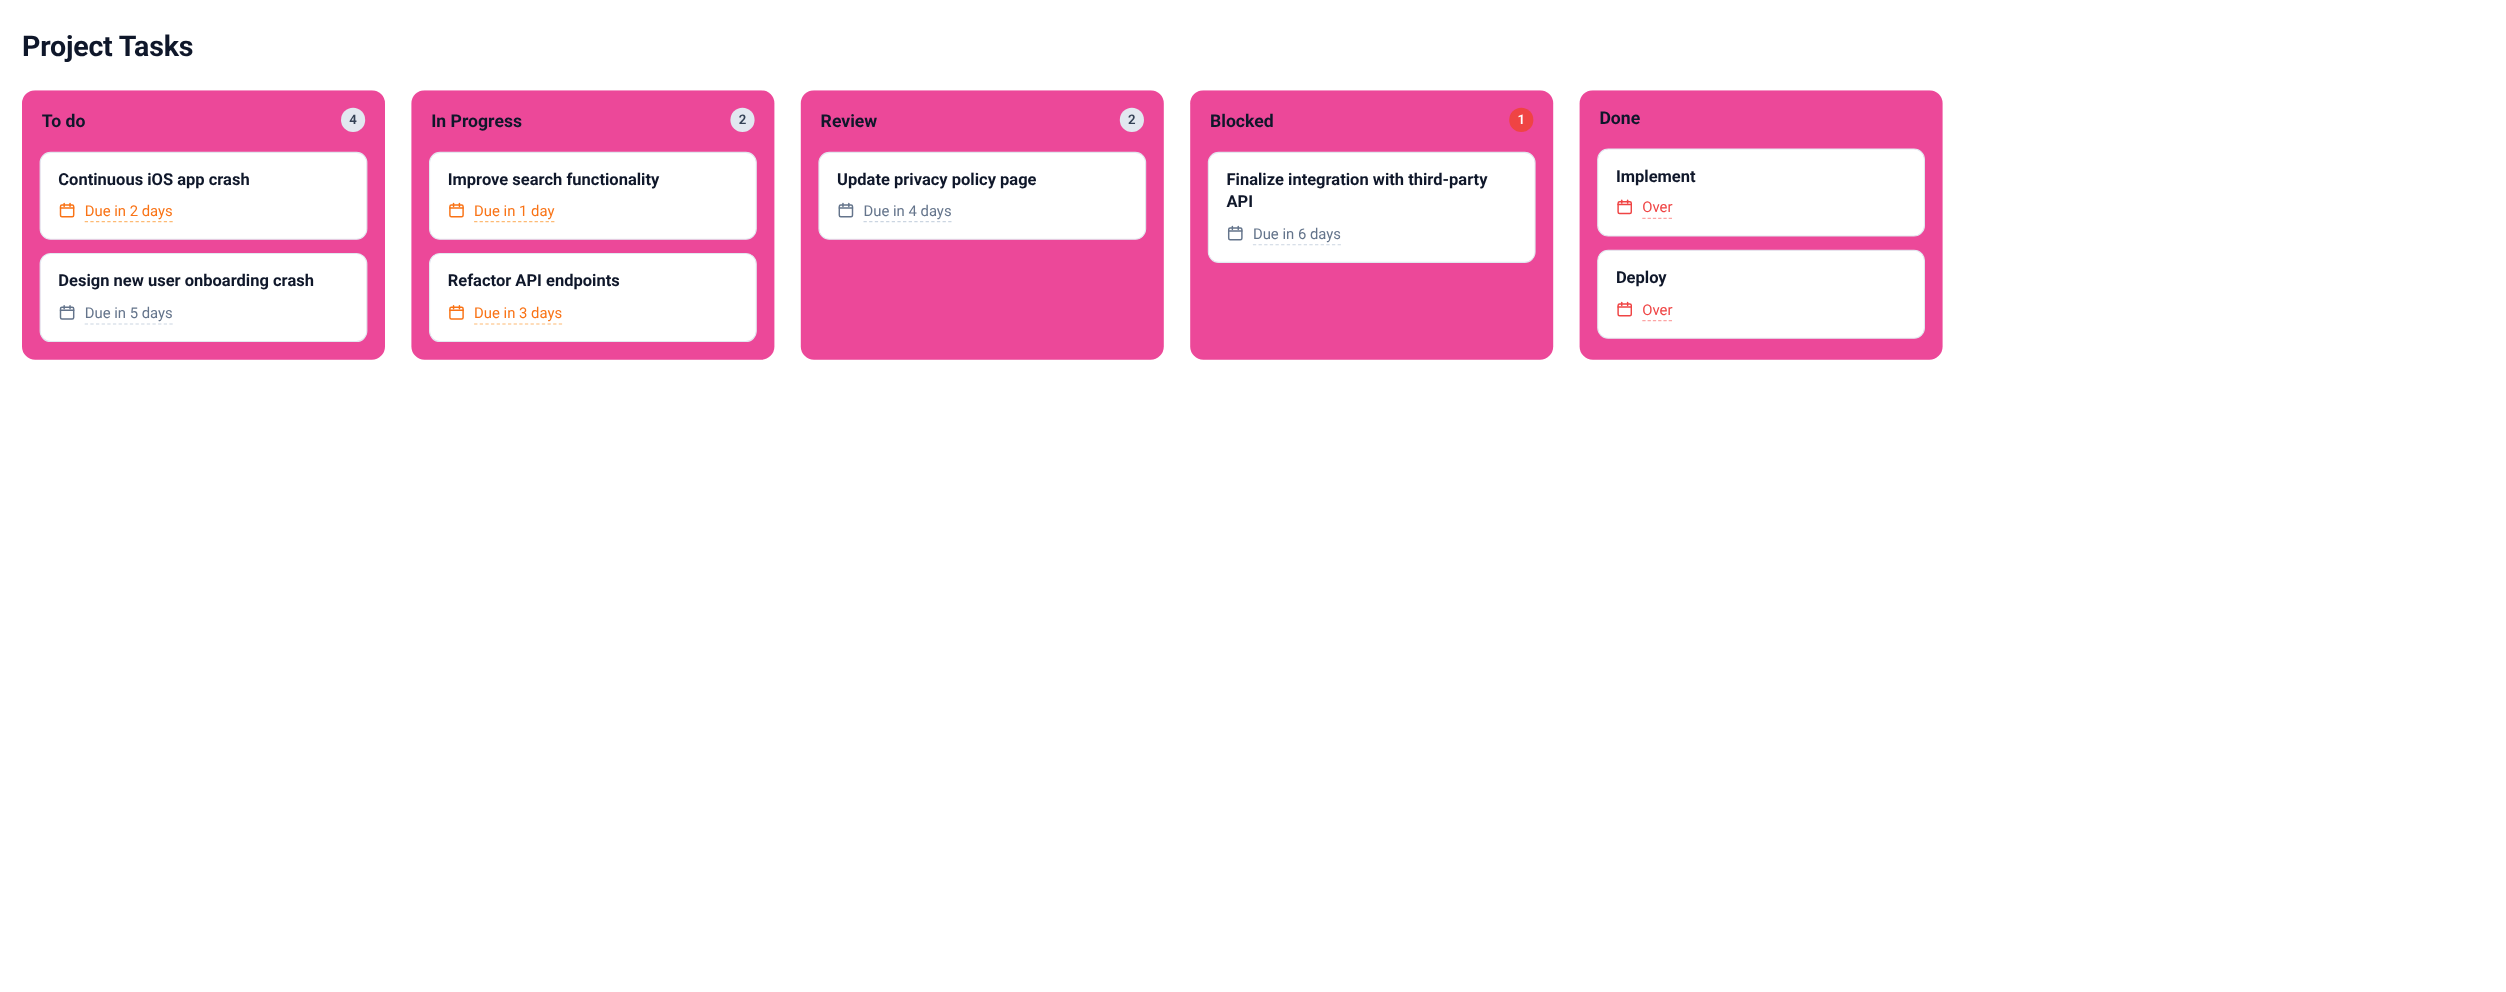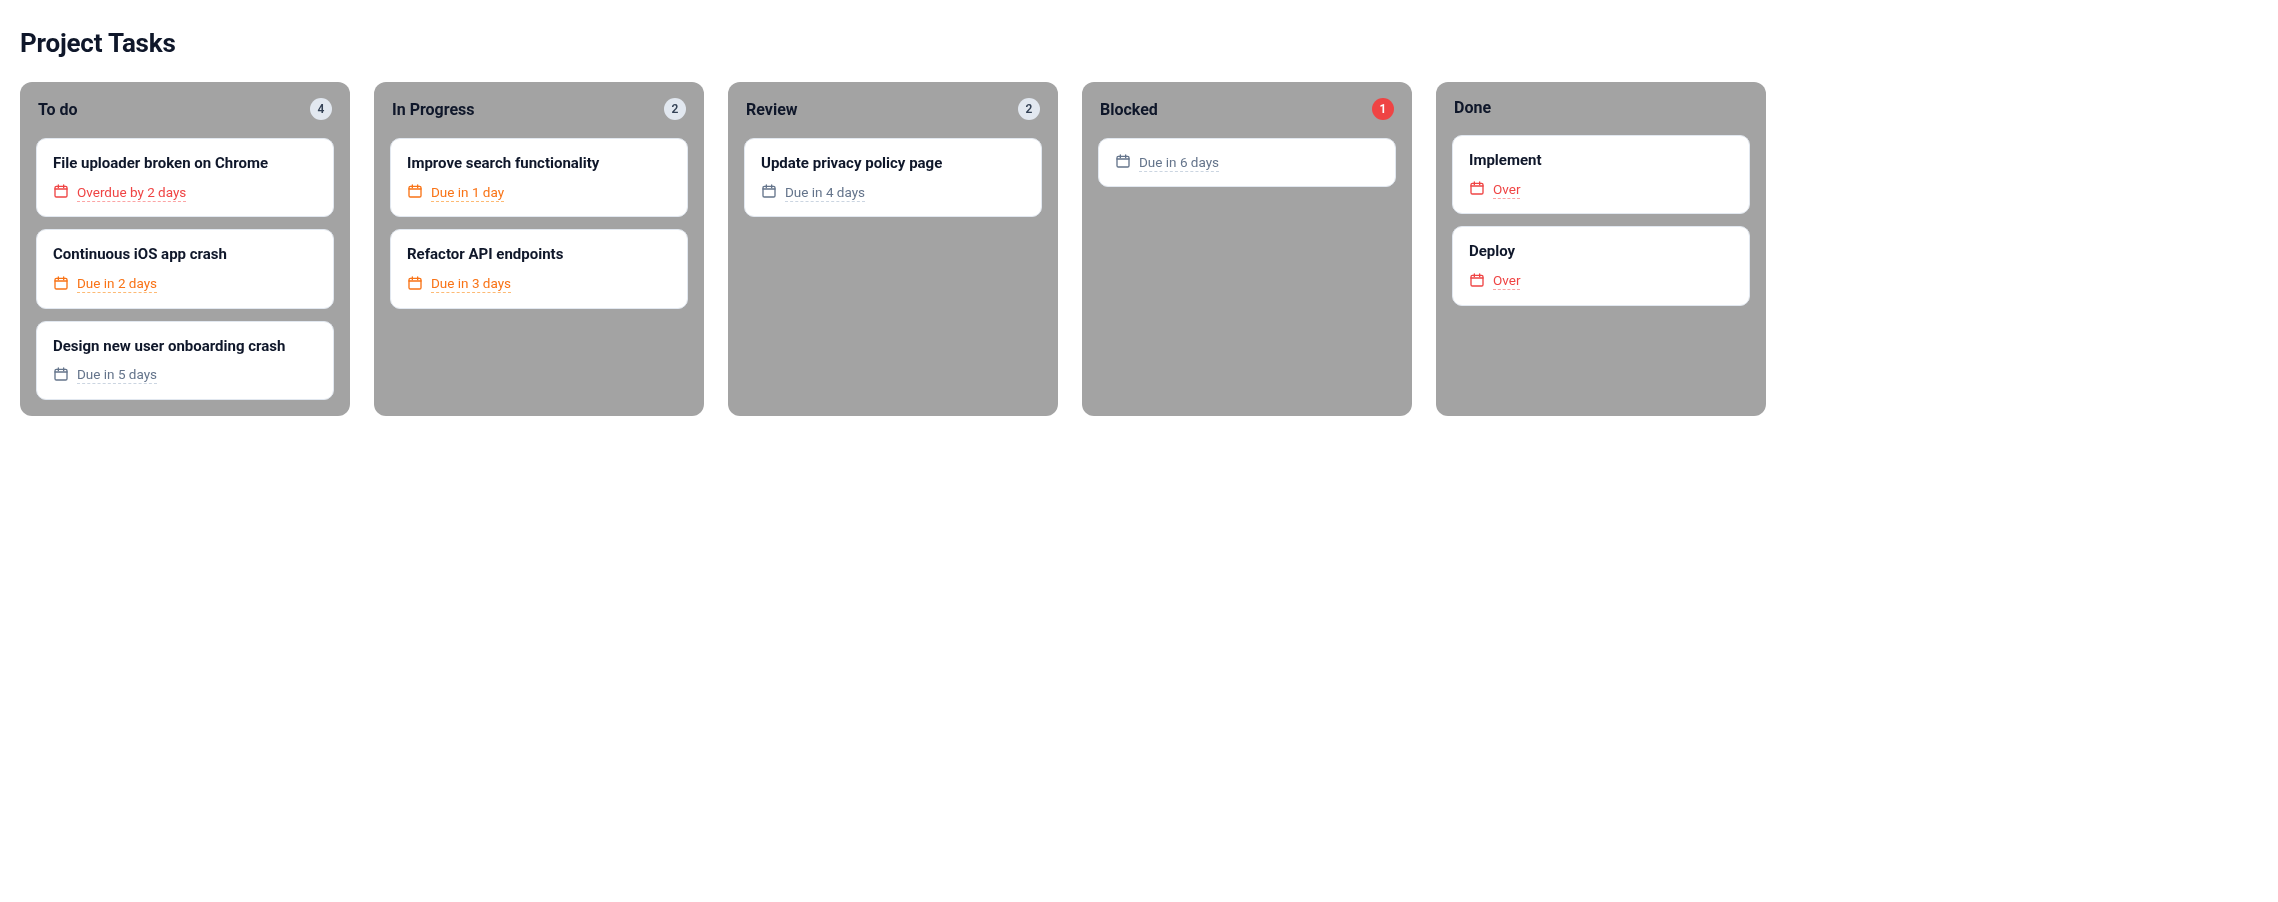--- a/index.html
+++ b/index.html
@@ -20,21 +20,21 @@
   }
   .board {
     display: flex;
     gap: 24px;
     overflow-x: auto;
     padding-bottom: 8px;
   }
   .column {
     flex: 0 0 auto;
     width: 330px;
-    background: #a3a3a3;
+    background: #ec4899;
     border-radius: 12px;
     padding: 16px;
     display: flex;
     flex-direction: column;
     gap: 12px;
   }
   .column-header {
     display: flex;
     align-items: center;
     justify-content: space-between;
@@ -106,32 +106,20 @@
 
 <h1 class="page-title">Project Tasks</h1>
 
 <div class="board" id="board">
     <div class="column">
       <div class="column-header">
         <div class="column-title">To do</div>
         <div class="column-badge">4</div>
       </div>
       <div class="card">
-        <div class="card-title">File uploader broken on Chrome</div>
-        <div class="due overdue">
-          <span><svg class="cal-icon" viewBox="0 0 24 24" fill="none" stroke="currentColor" stroke-width="2" stroke-linecap="round" stroke-linejoin="round">
-              <rect x="3" y="5" width="18" height="16" rx="2"></rect>
-              <path d="M3 9h18"></path>
-              <path d="M8 3v4"></path>
-              <path d="M16 3v4"></path>
-            </svg></span>
-          <span class="label">Overdue by 2 days</span>
-        </div>
-      </div>
-      <div class="card">
         <div class="card-title">Continuous iOS app crash</div>
         <div class="due warning">
           <span><svg class="cal-icon" viewBox="0 0 24 24" fill="none" stroke="currentColor" stroke-width="2" stroke-linecap="round" stroke-linejoin="round">
               <rect x="3" y="5" width="18" height="16" rx="2"></rect>
               <path d="M3 9h18"></path>
               <path d="M8 3v4"></path>
               <path d="M16 3v4"></path>
             </svg></span>
           <span class="label">Due in 2 days</span>
         </div>
@@ -196,20 +184,21 @@
           <span class="label">Due in 4 days</span>
         </div>
       </div>
     </div>
     <div class="column">
       <div class="column-header">
         <div class="column-title">Blocked</div>
         <div class="column-badge alert">1</div>
       </div>
       <div class="card">
+        <div class="card-title">Finalize integration with third-party API</div>
         <div class="due ">
           <span><svg class="cal-icon" viewBox="0 0 24 24" fill="none" stroke="currentColor" stroke-width="2" stroke-linecap="round" stroke-linejoin="round">
               <rect x="3" y="5" width="18" height="16" rx="2"></rect>
               <path d="M3 9h18"></path>
               <path d="M8 3v4"></path>
               <path d="M16 3v4"></path>
             </svg></span>
           <span class="label">Due in 6 days</span>
         </div>
       </div>

